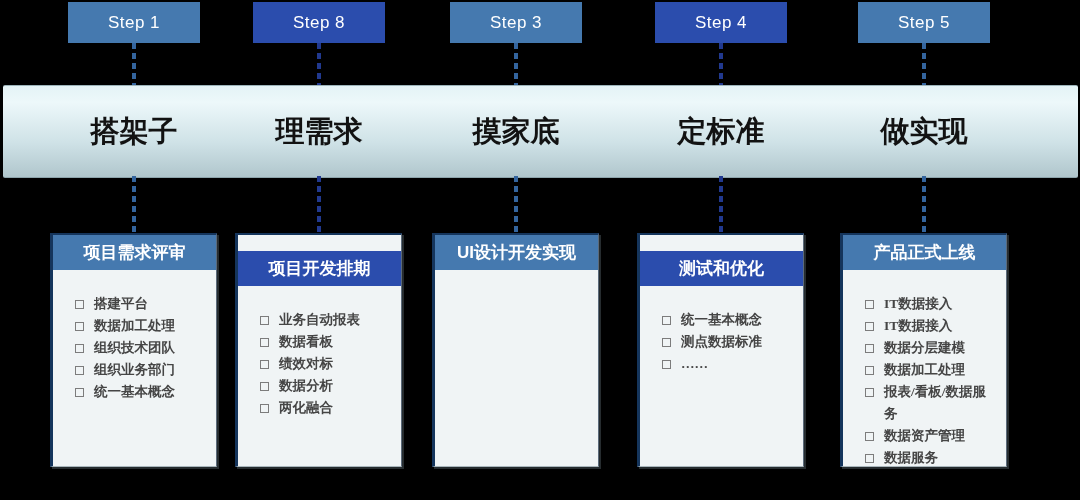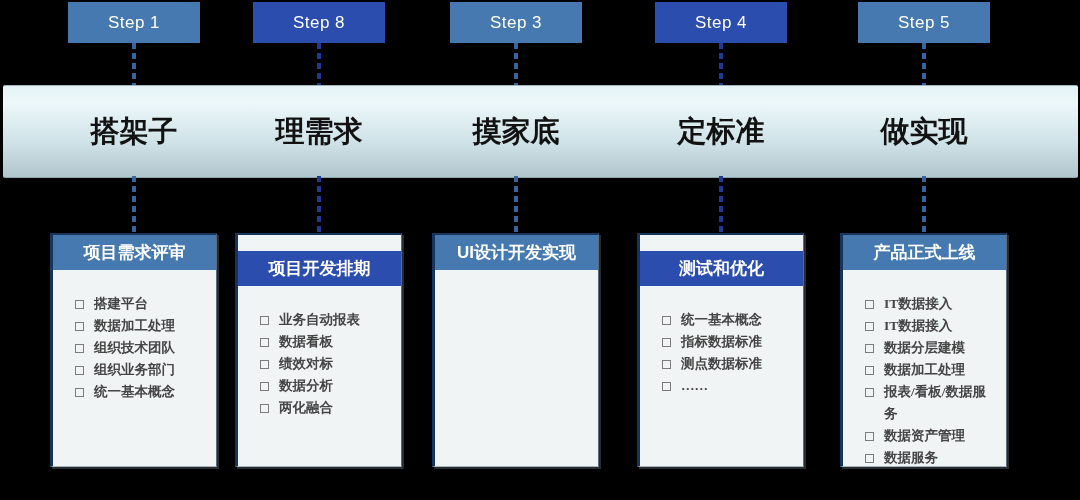--- a/index.html
+++ b/index.html
@@ -155,21 +155,20 @@
         <li class="card-item"><span class="bullet"></span><span>两化融合</span></li>
       </ul>
   </div>
   <div class="card col3">
     <div class="card-header light">UI设计开发实现</div>
   </div>
   <div class="card col4">
     <div class="card-header dark">测试和优化</div>
     <ul class="card-items">
         <li class="card-item"><span class="bullet"></span><span>统一基本概念</span></li>
-        <li class="card-item"><span class="bullet"></span><span>指标数据标准</span></li>
         <li class="card-item"><span class="bullet"></span><span>测点数据标准</span></li>
         <li class="card-item"><span class="bullet"></span><span>……</span></li>
       </ul>
   </div>
   <div class="card col5">
     <div class="card-header light">产品正式上线</div>
     <ul class="card-items">
         <li class="card-item"><span class="bullet"></span></li>
         <li class="card-item"><span class="bullet"></span><span>IT数据接入</span></li>
         <li class="card-item"><span class="bullet"></span><span>IT数据接入</span></li>

